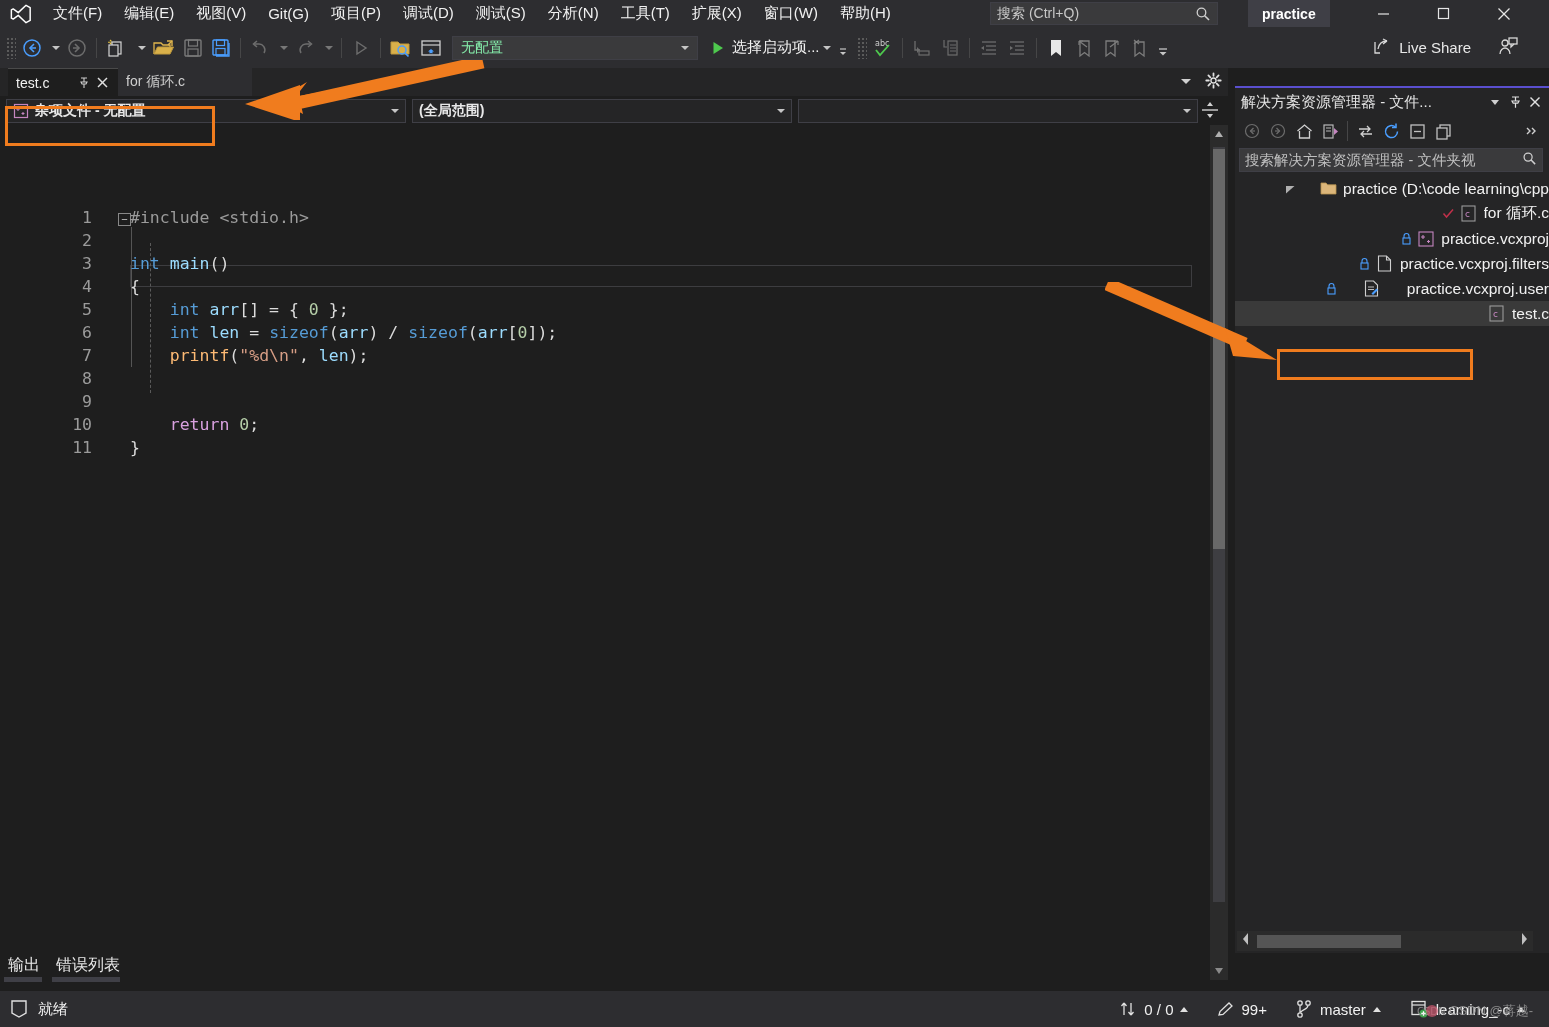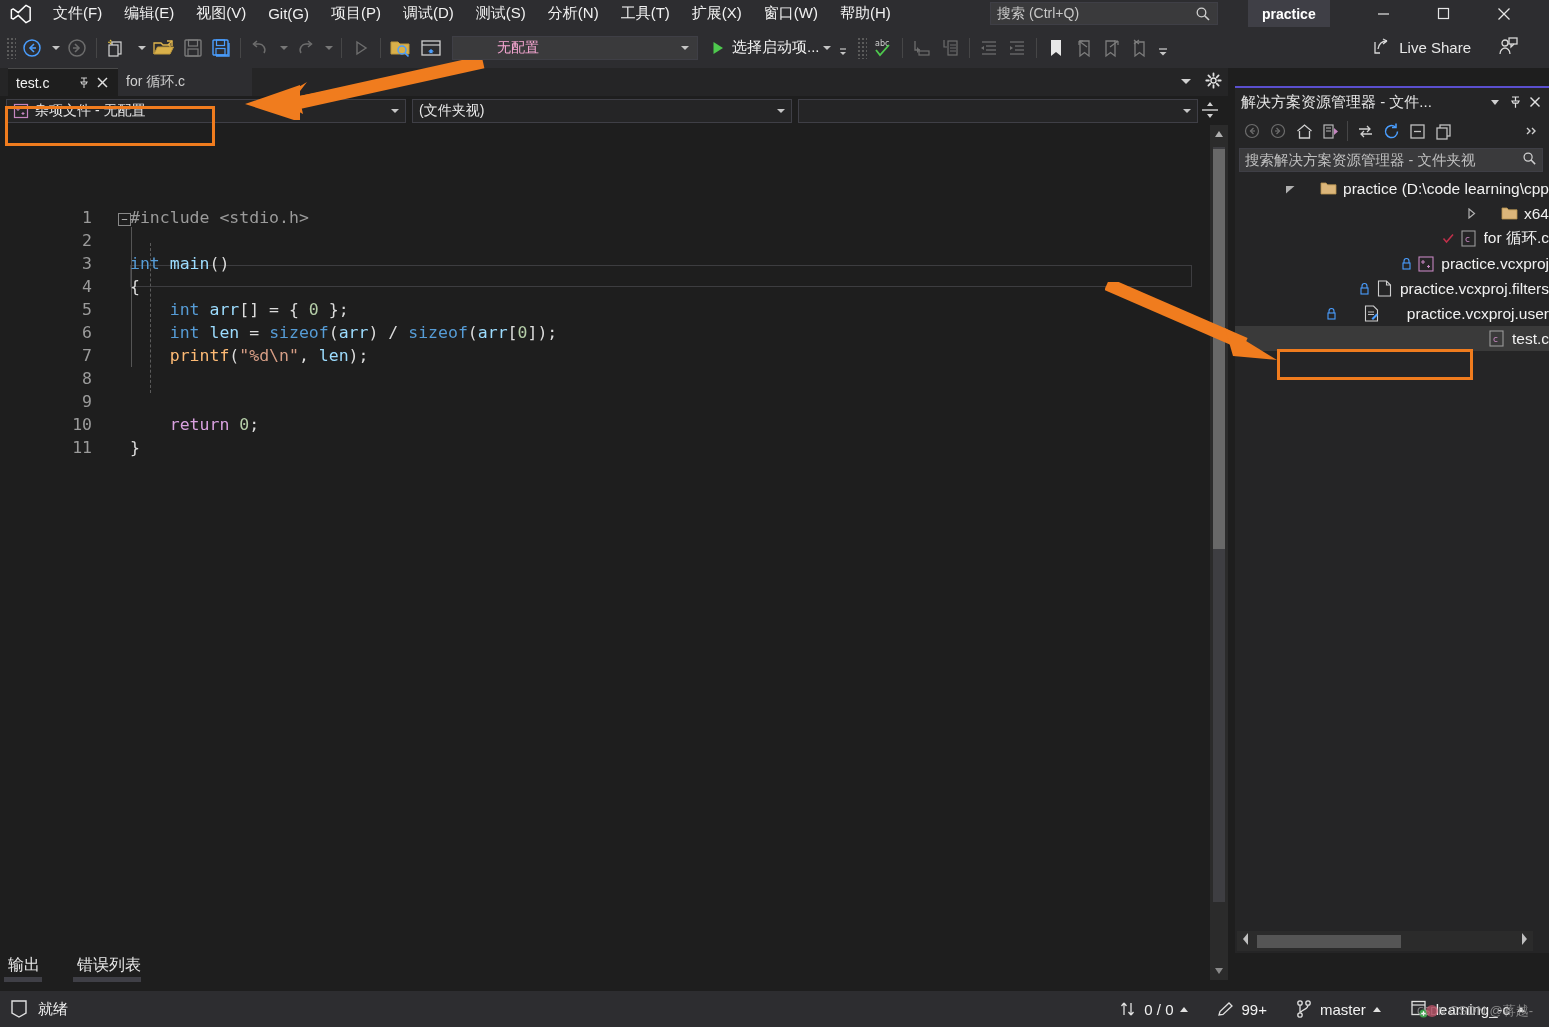--- a/index.html
+++ b/index.html
@@ -53,21 +53,21 @@
   .grip { width: 10px; height: 22px; margin: 0 2px 0 6px;
     background-image: radial-gradient(#666 1px, transparent 1px);
     background-size: 4px 4px; opacity: .8; }
   .sep { width: 1px; height: 20px; background: #464647; margin: 0 5px; }
   .caret { width: 0; height: 0; border-left: 4px solid transparent; border-right: 4px solid transparent;
            border-top: 4px solid #c5c5c5; margin-left: 3px; }
   .config-combo {
     width: 246px; height: 24px; background: #3a3a3c; border: 1px solid #3f3f46;
     display: flex; align-items: center; padding: 0 8px; margin-left: 6px;
   }
-  .config-combo span { color: #f9a8d4; font-size: 14px; flex: 1; margin-left: 36px; }
+  .config-combo span { color: #86efac; font-size: 14px; flex: 1; }
   .start-btn { display: flex; align-items: center; height: 28px; padding: 0 4px; margin-left: 8px; }
   .start-btn .lbl { color: #f1f1f1; font-size: 15px; margin-left: 6px; white-space: nowrap; }
   .live-share {
     position: absolute; right: 78px; top: 7px; height: 26px;
     display: flex; align-items: center; color: #e8e8e8; font-size: 15px;
   }
   .live-share .lstxt { margin-left: 7px; }
   .share-user { position: absolute; right: 30px; top: 9px; }
 
   
@@ -89,21 +89,21 @@
   .tab-right-ctl { position: absolute; right: 6px; top: 4px; display: flex; align-items: center; }
 
   .navbar {
     position: absolute; left: 0; top: 28px; width: 1228px; height: 29px;
     background: #1e1e1e; display: flex; align-items: center;
   }
   .nav-combo {
     height: 24px; background: #252526; border: 1px solid #3f3f46;
     display: flex; align-items: center; padding: 0 6px; margin-left: 6px;
   }
-  .nav-combo .ntxt { color: #e8e8e8; font-size: 14px; flex: 1; white-space: nowrap; }
+  .nav-combo .ntxt { color: #e8e8e8; font-size: 14px; flex: 1; white-space: nowrap; font-weight: bold; }
   #nav-combo-0 { width: 400px; }
   #nav-combo-1 { width: 380px; }
   #nav-combo-2 { width: 400px; }
   .split-icon { position: absolute; right: 8px; top: 4px; }
 
   .code-area { position: absolute; left: 0; top: 57px; width: 1210px; height: 855px; background: #1e1e1e; }
   .gutter-col { position: absolute; left: 0; top: 0; width: 108px; height: 855px; background: #1e1e1e; }
   .lineno { position: absolute; left: 40px; width: 52px; text-align: right;
             color: #9b9b9b; font-family: "DejaVu Sans Mono", monospace; font-size: 16.5px; }
   .codetext { position: absolute; left: 130px; white-space: pre;
@@ -169,21 +169,21 @@
   .tnode.selected { background: #3a3a3a; }
   .twist { width: 18px; height: 18px; display: flex; align-items: center; justify-content: center; }
   .tstat { width: 18px; height: 18px; display: flex; align-items: center; justify-content: center; }
   .ticon { width: 22px; height: 18px; display: flex; align-items: center; justify-content: center; }
   .tlabel { margin-left: 4px; overflow: hidden; }
   .se-hscroll { position: absolute; left: 2px; bottom: 2px; width: 296px; height: 20px; background: #2b2b2b;
                 display: flex; align-items: center; }
   .se-hscroll .thumb { position: absolute; left: 20px; width: 144px; height: 13px; background: #555; }
 
   
-  .bottom-tabs { position: absolute; left: 0; top: 955px; width: 700px; height: 32px; display: flex; align-items: flex-start; gap: 21px; }
+  .bottom-tabs { position: absolute; left: 0; top: 955px; width: 700px; height: 32px; display: flex; align-items: flex-start; }
   .btab { font-size: 16px; color: #e8e8e8; padding: 0 8px; position: relative; }
   .btab .bar { position: absolute; left: 4px; bottom: -6px; height: 5px; background: #3f3f46; }
   #btab-0 .bar { width: 38px; }
   #btab-1 .bar { width: 68px; }
 
   .statusbar {
     position: absolute; left: 0; bottom: 0; width: 1549px; height: 36px;
     background: #2d2d30; display: flex; align-items: center; color: #f1f1f1; font-size: 15px;
   }
   .sb-left { display: flex; align-items: center; margin-left: 8px; }
@@ -521,21 +521,21 @@
           <svg width="16" height="16" viewBox="0 0 16 16">
             <rect x="1.5" y="1.5" width="13" height="13" fill="none" stroke="#c586c0" stroke-width="1.2"></rect>
             <path d="M5 4 v4 M3 6 h4" stroke="#c586c0" stroke-width="1.1"></path>
             <path d="M10 9 v3 M8.5 10.5 h3" stroke="#c586c0" stroke-width="1.1"></path>
           </svg>
         </span>
         <span class="ntxt">杂项文件 - 无配置</span>
         <div class="caret"></div>
       </div>
       <div class="nav-combo" id="nav-combo-1">
-        <span class="ntxt">(文件夹视)</span>
+        <span class="ntxt">(全局范围)</span>
         <div class="caret"></div>
       </div>
       <div class="nav-combo" id="nav-combo-2">
         <span class="ntxt"></span>
         <div class="caret"></div>
       </div>
       <div class="split-icon">
         <svg width="20" height="20" viewBox="0 0 20 20">
           <line x1="2" y1="10" x2="18" y2="10" stroke="#d0d0d0" stroke-width="1.4"></line>
           <path d="M10 2 L7 6 h6 Z" fill="#d0d0d0"></path>
@@ -735,34 +735,20 @@
           </span>
           <span class="tstat"></span>
           <span class="ticon">
             <svg width="17" height="15" viewBox="0 0 17 15">
               <path d="M1 13 V2 h5 l1.6 1.8 H16 V13 Z" fill="#dcb67a" stroke="#b8934f" stroke-width="0.8"></path>
             </svg>
           </span>
           <span class="tlabel">practice (D:\code learning\cpp</span>
         </div>
         <div class="tnode" style="padding-left: 30px;">
-          <span class="twist">
-            <svg width="11" height="11" viewBox="0 0 11 11">
-              <path d="M3 1 L8.5 5.5 L3 10 Z" fill="none" stroke="#b0b0b0" stroke-width="1.2"></path>
-            </svg>
-          </span>
-          <span class="tstat"></span>
-          <span class="ticon">
-            <svg width="17" height="15" viewBox="0 0 17 15">
-              <path d="M1 13 V2 h5 l1.6 1.8 H16 V13 Z" fill="#dcb67a" stroke="#b8934f" stroke-width="0.8"></path>
-            </svg>
-          </span>
-          <span class="tlabel">x64</span>
-        </div>
-        <div class="tnode" style="padding-left: 30px;">
           <span class="twist"></span>
           <span class="tstat">
             <svg width="13" height="13" viewBox="0 0 13 13">
               <path d="M1.5 6.5 L4.5 10 L11 2.5" fill="none" stroke="#c0304a" stroke-width="1.5"></path>
             </svg>
           </span>
           <span class="ticon">
             <svg width="15" height="17" viewBox="0 0 15 17">
               <rect x="1" y="1" width="13" height="15" fill="none" stroke="#9a9a9a" stroke-width="1.1"></rect>
               <text x="4" y="12" font-size="9" fill="#c586c0" font-family="DejaVu Sans">c</text>

